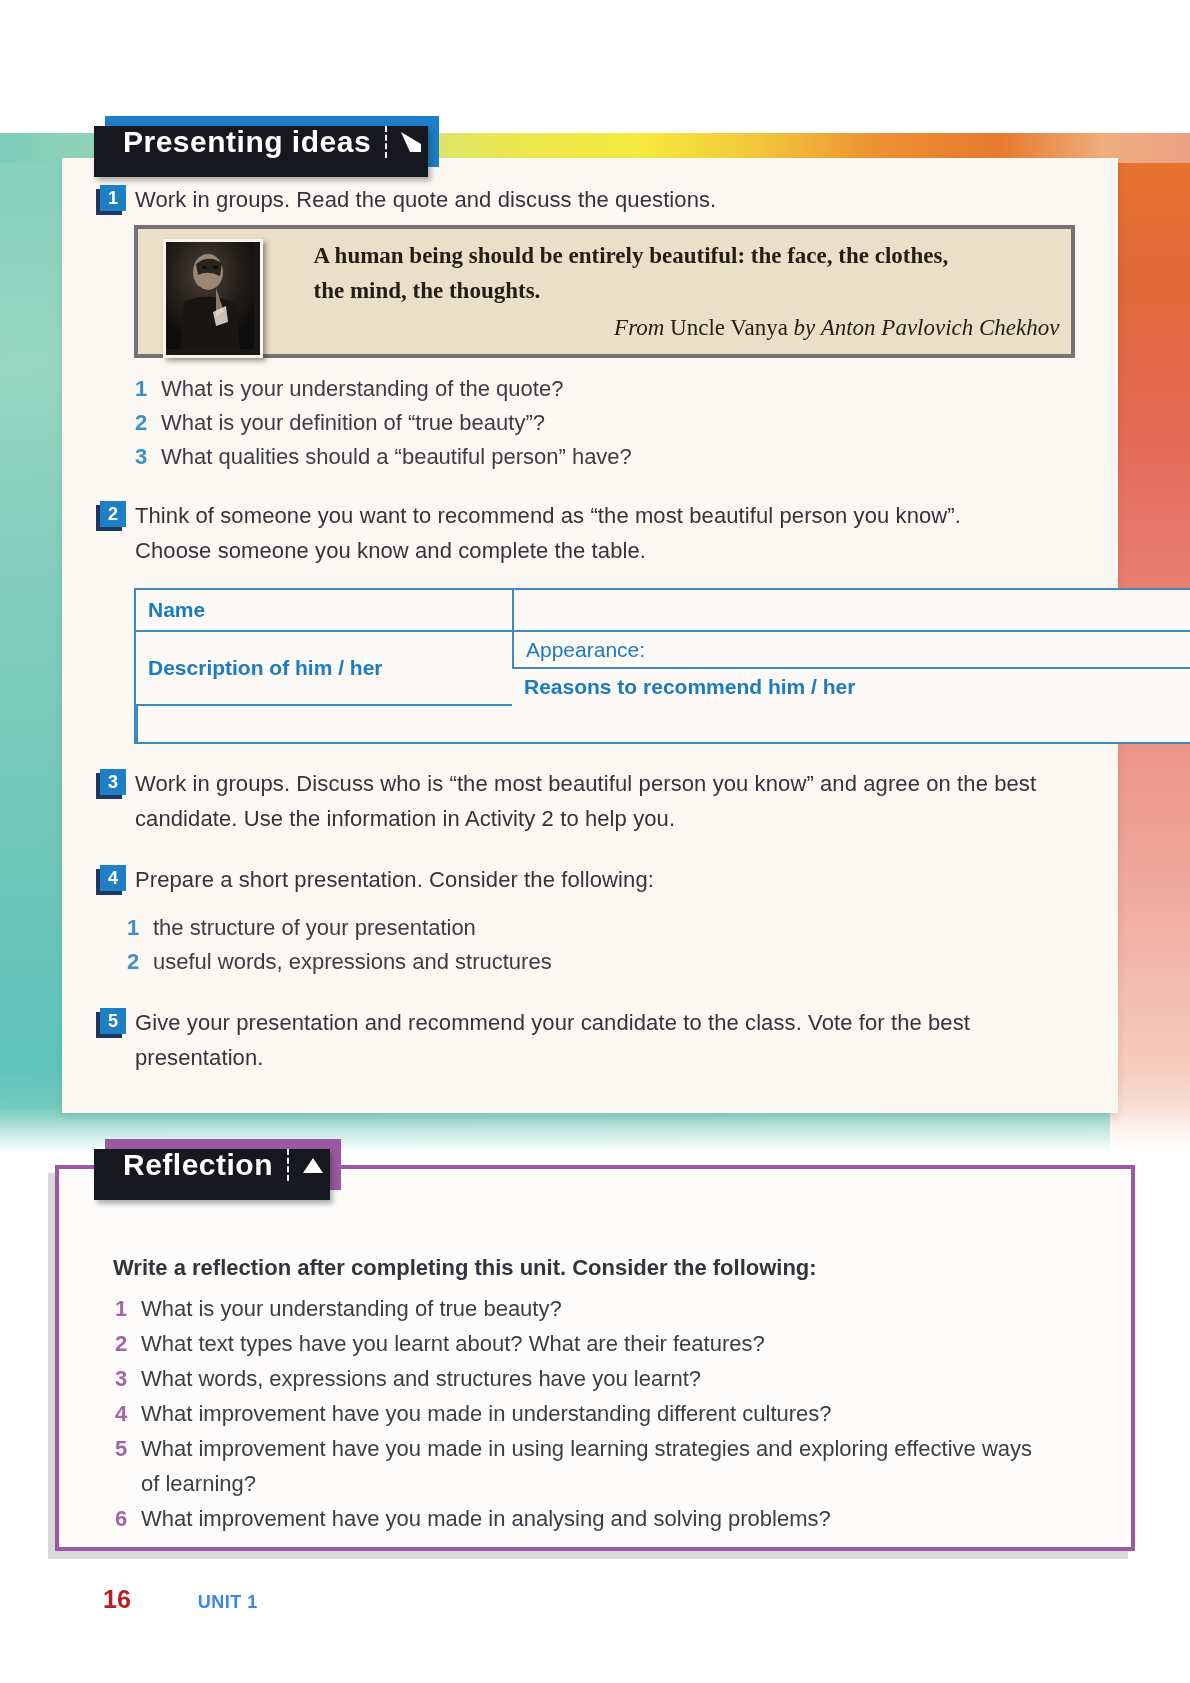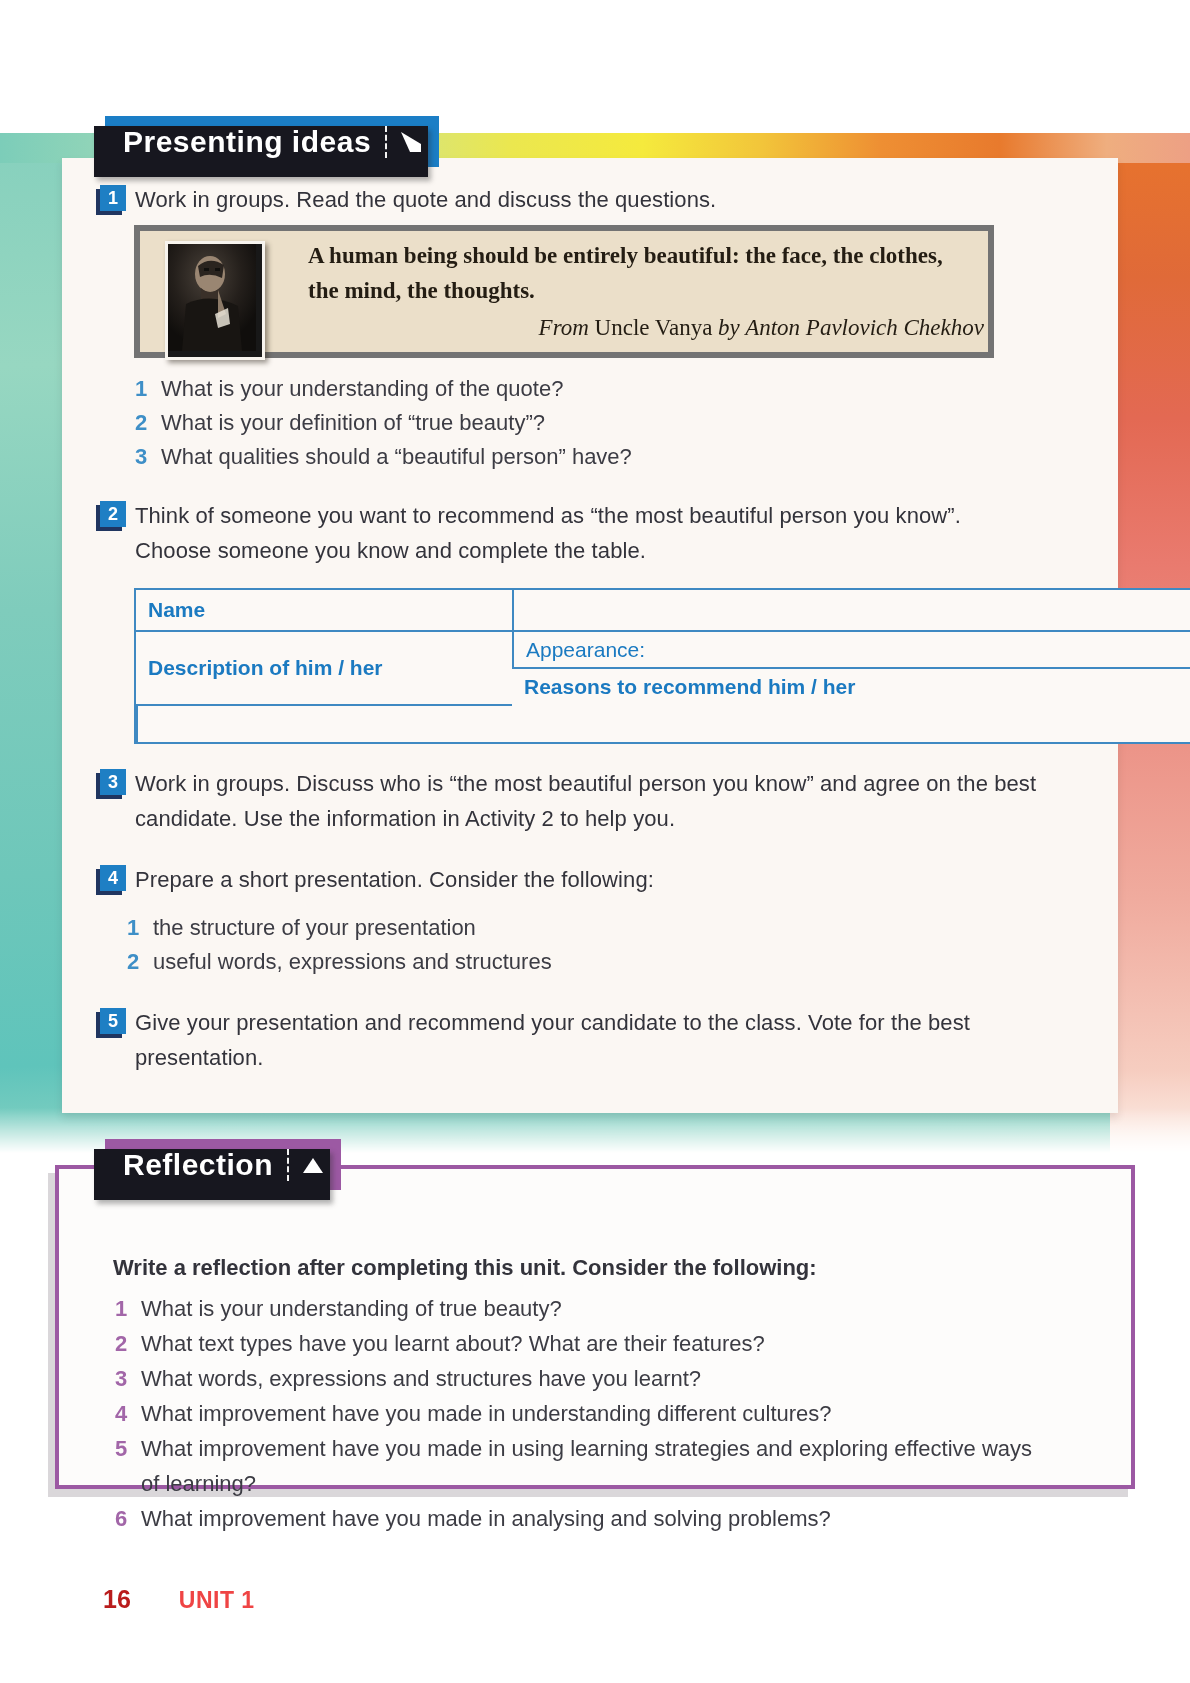--- a/index.html
+++ b/index.html
@@ -59,22 +59,22 @@
     margin-left:9px;max-width:905px;font-size:22px;line-height:35px;
     font-weight:400;color:#33333b;letter-spacing:.1px;
   }
   .sublist{margin:14px 0 0 35px;}
   .subitem{display:flex;font-size:22px;line-height:34px;color:#3c3c44;}
   .subitem .n{flex:0 0 26px;font-weight:700;}
   .presenting .subitem .n{color:#3e8fc7;}
   .reflection-box .subitem .n{color:#a266a8;}
   
   .quote-box{
-    margin:8px 0 0 34px;width:860px;height:133px;box-sizing:border-box;
-    background:#ebdfc9;border:6px solid #737373;
+    margin:8px 0 0 34px;width:941px;height:133px;box-sizing:border-box;
+    background:#ebdfc9;border:4px solid #737373;
     display:flex;align-items:center;position:relative;justify-content:center;
   }
   .portrait{
     position:absolute;left:25px;top:10px;width:94px;height:113px;
     border:3px solid #f7f4ee;box-shadow:3px 3px 5px rgba(40,30,20,.45);
     background:#181818;overflow:hidden;
   }
   .quote-text{
     margin-left:168px;width:750px;font-family:"Liberation Serif", serif;
     font-weight:700;font-size:23px;line-height:35px;color:#241d13;
@@ -92,35 +92,35 @@
   .cell{
     box-sizing:border-box;display:flex;align-items:center;padding-left:12px;
     font-size:21px;color:#1b7ac1;border-top:2px solid #3f89c2;
   }
   .cell.b{font-weight:700;}
   .cell.r{border-left:2px solid #3f89c2;}
   .cell.first{border-top:none;}
   .cell.span2{grid-row:span 2;}
   
   .reflection-box{
-    position:absolute;left:55px;top:1165px;width:1080px;height:324px;
+    position:absolute;left:55px;top:1165px;width:1080px;height:386px;
     box-sizing:border-box;border:4px solid #9c59a3;background:#fdfcfb;
     box-shadow:-7px 8px 0 rgba(150,140,150,.35);
     padding:82px 40px 0 54px;
   }
   .reflection-box .intro{
     font-size:22px;font-weight:700;color:#33333b;line-height:34px;
   }
   .reflection-box .sublist{margin:6px 0 0 2px;}
   .reflection-box .subitem{line-height:35px;}
   .reflection-box .subitem .wrapwidth{max-width:900px;}
   
   .footer{position:absolute;left:103px;top:1585px;display:flex;align-items:baseline;}
   .pageno{font-size:25px;font-weight:700;color:#b91c1c;}
-  .unit{margin-left:48px;font-size:23px;font-weight:700;color:#ef4444;letter-spacing:.5px;}
+  .unit{margin-left:67px;font-size:18px;font-weight:700;color:#3b82f6;letter-spacing:.5px;}
 </style>
 </head>
 <body>
 
 <div class="watercolor"></div>
 
 <div class="badge badge-presenting">
   <span>Presenting ideas</span>
   <span class="sep"></span>
   <svg width="24" height="24" viewBox="0 0 24 24">

